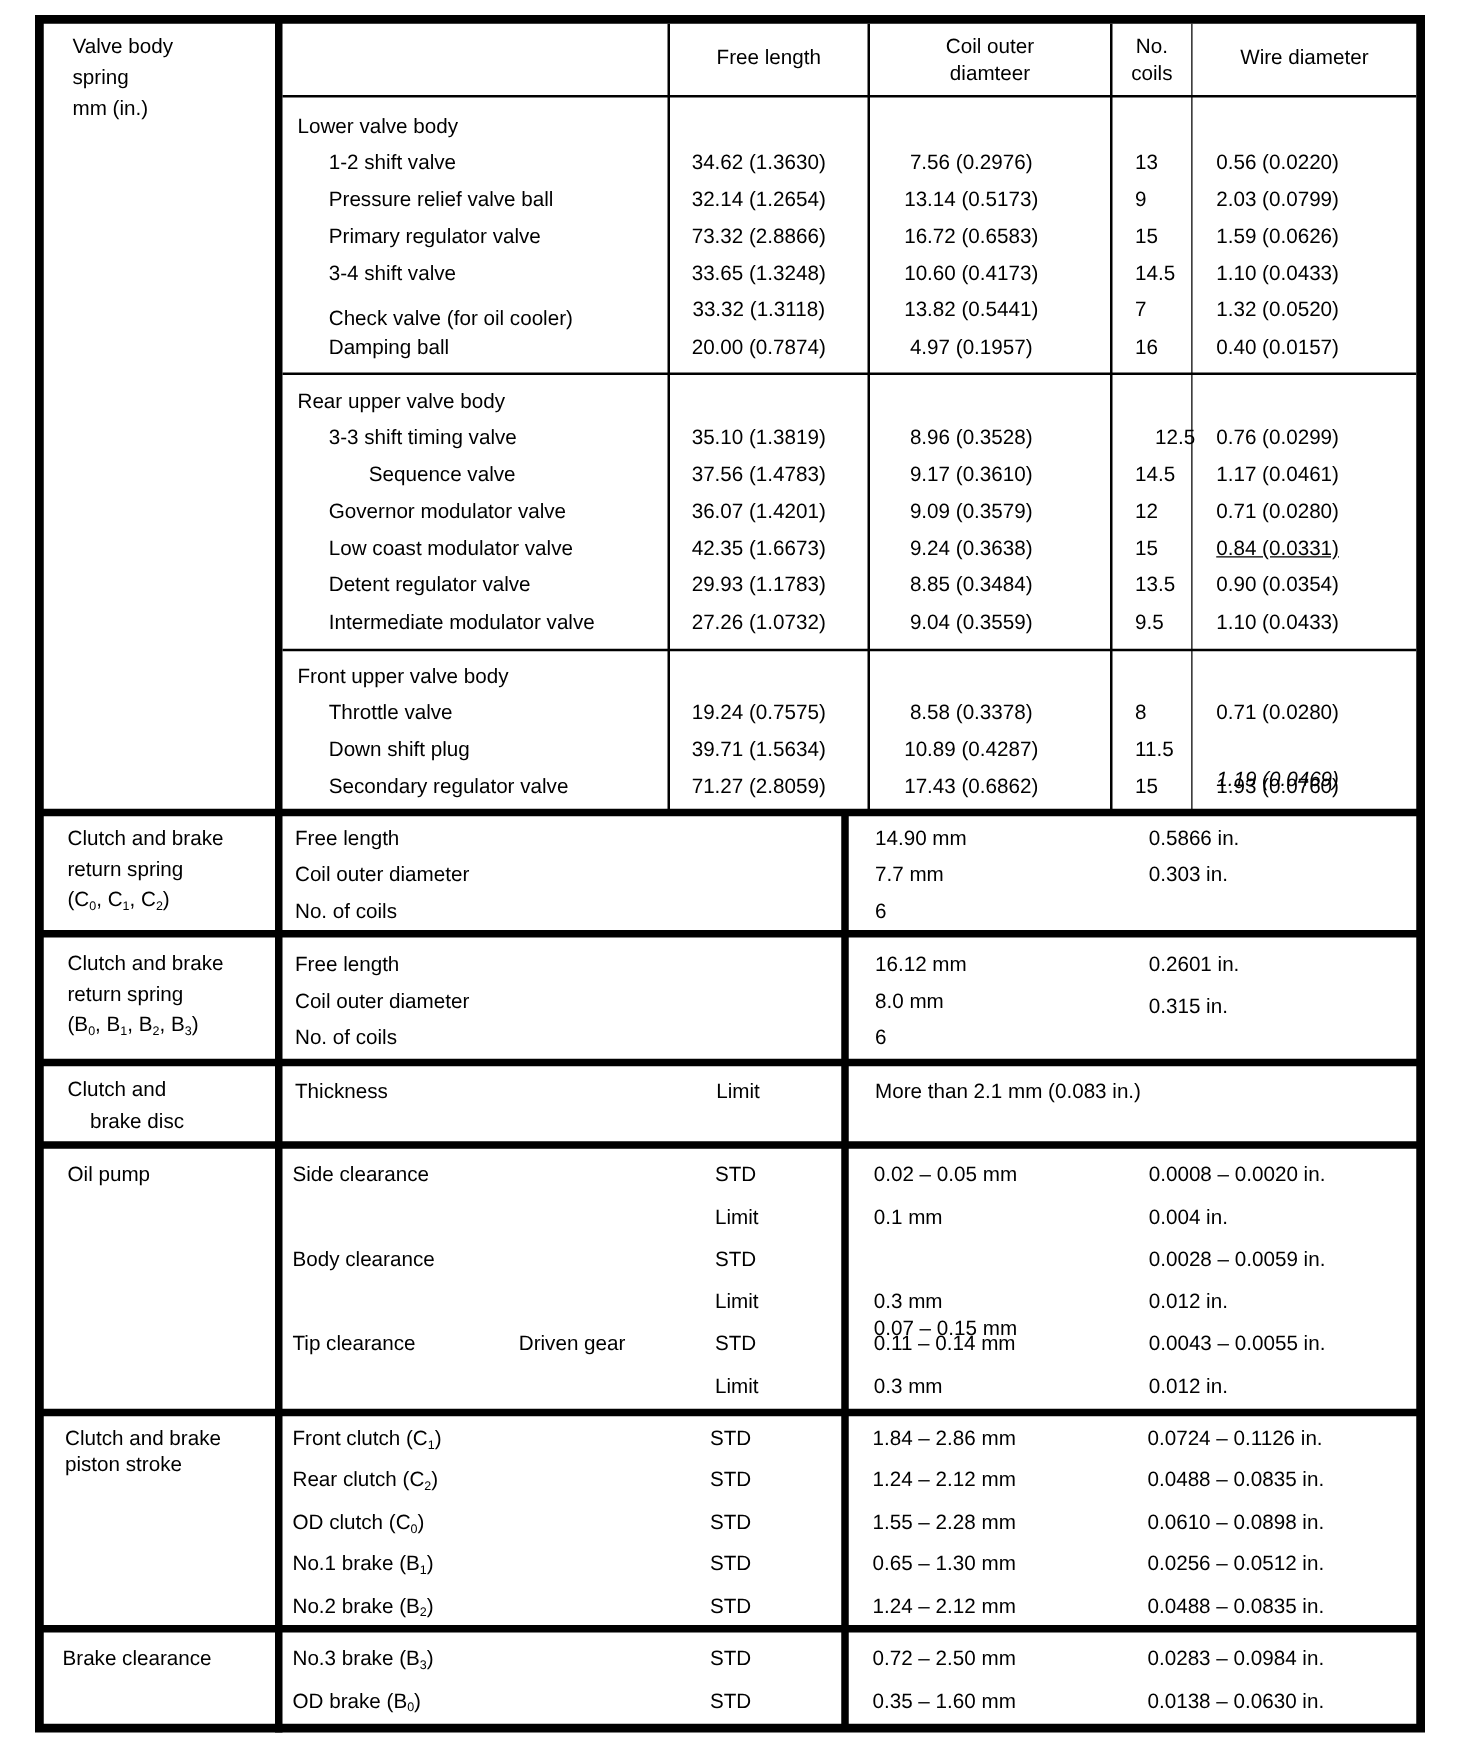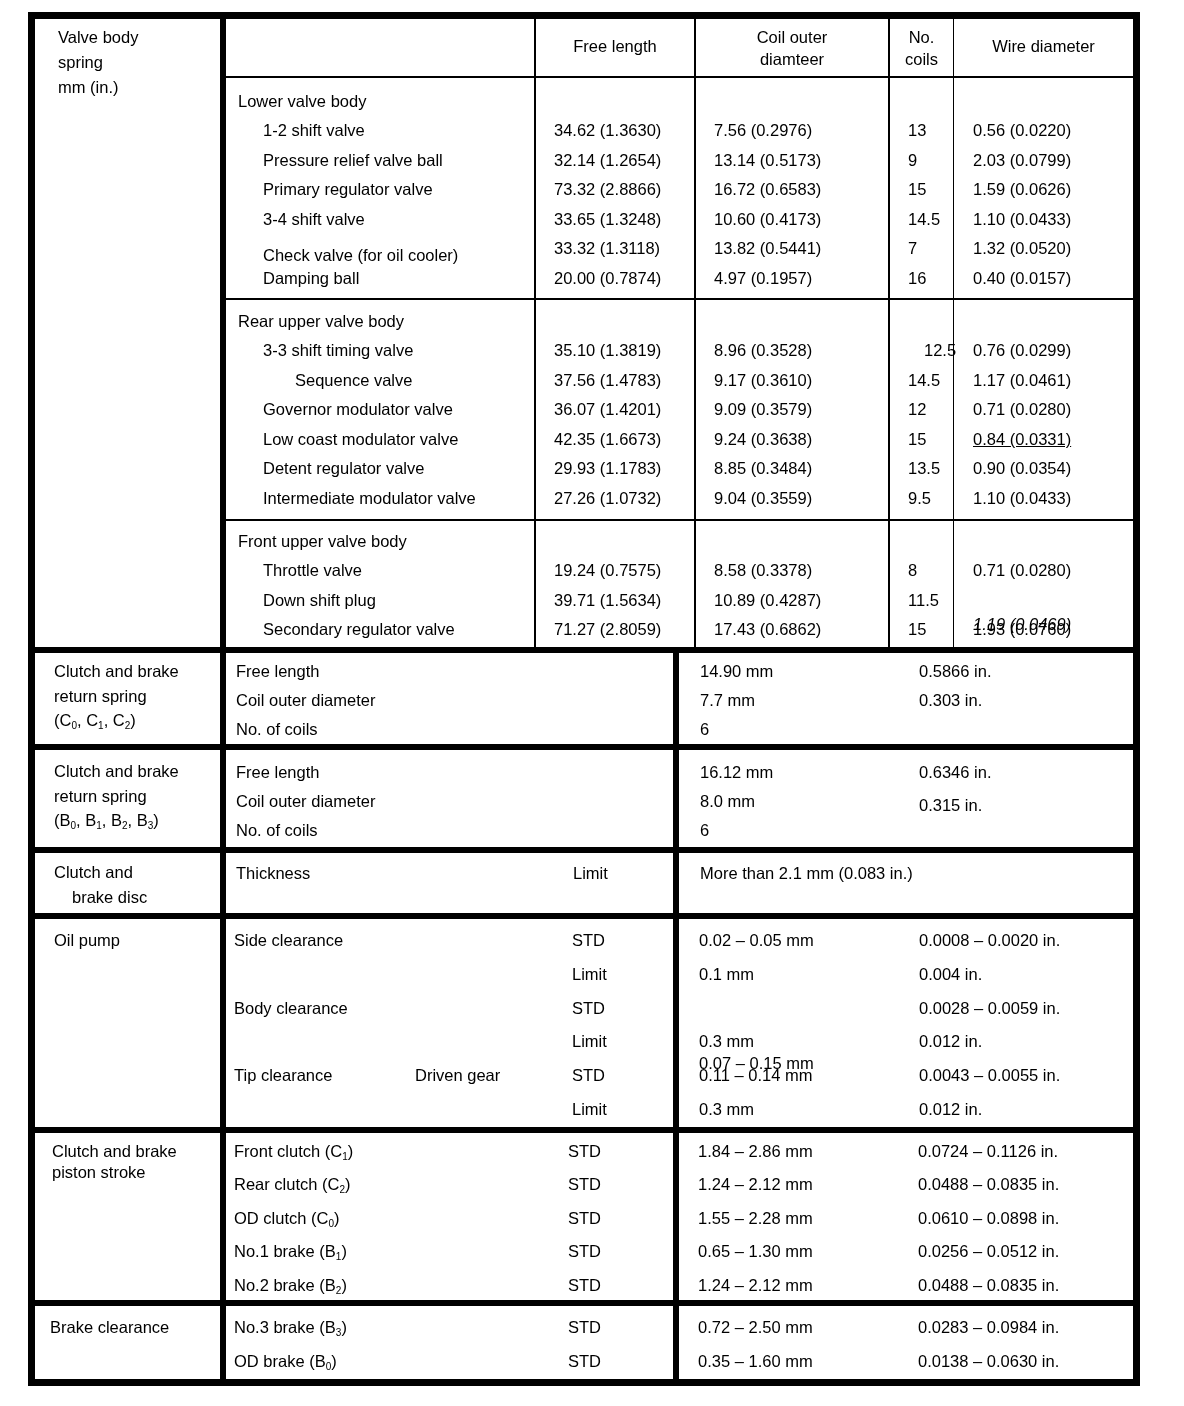--- a/index.html
+++ b/index.html
@@ -9,21 +9,21 @@
     -webkit-font-smoothing: none;
   }
   .frame {
     position: absolute; left: 28px; top: 12px; width: 1112px; height: 1374px;
     box-sizing: border-box; border: 7px solid #000;
     border-right-width: 7px;
   }
   .hline { position: absolute; background: #000; }
   .vline { position: absolute; background: #000; }
   .t { position: absolute; white-space: nowrap; line-height: 18px; font-size: 16.5px; }
-  .r { text-align: left; padding-left: 18px; }
+  .r { text-align: center; }
   .c { text-align: center; }
   sub { font-size: 10px; vertical-align: -3px; line-height: 0; }
 </style>
 </head>
 <body>
 
 <div class="frame"></div>
 
 <div class="vline" style="left:220px; top:12px; width:6px; height:1374px;"></div>
 
@@ -191,21 +191,21 @@
   <div class="t" style="left:54px; top:762px;">Clutch and brake</div>
   <div class="t" style="left:54px; top:787px;">return spring</div>
   <div class="t" style="left:54px; top:811px;">(B<sub>0</sub>, B<sub>1</sub>, B<sub>2</sub>, B<sub>3</sub>)</div>
 
   <div class="t" style="left:236px; top:763px;">Free length</div>
   <div class="t" style="left:236px; top:792px;">Coil outer diameter</div>
   <div class="t" style="left:236px; top:821px;">No. of coils</div>
   <div class="t" style="left:700px; top:763px;">16.12 mm</div>
   <div class="t" style="left:700px; top:792px;">8.0 mm</div>
   <div class="t" style="left:700px; top:821px;">6</div>
-  <div class="t" style="left:919px; top:763px;">0.6346 in.</div>
+  <div class="t" style="left:919px; top:763px;">0.2601 in.</div>
   <div class="t" style="left:919px; top:796px;">0.315 in.</div>
 </div>
 
 <div>
   <div class="t" style="left:54px; top:863px;">Clutch and</div>
   <div class="t" style="left:54px; top:888px;margin-left:18px;">brake disc</div>
   <div class="t" style="left:236px; top:864px;">Thickness</div>
   <div class="t" style="left:573px; top:864px;">Limit</div>
   <div class="t" style="left:700px; top:864px;">More than 2.1 mm (0.083 in.)</div>
 </div>

